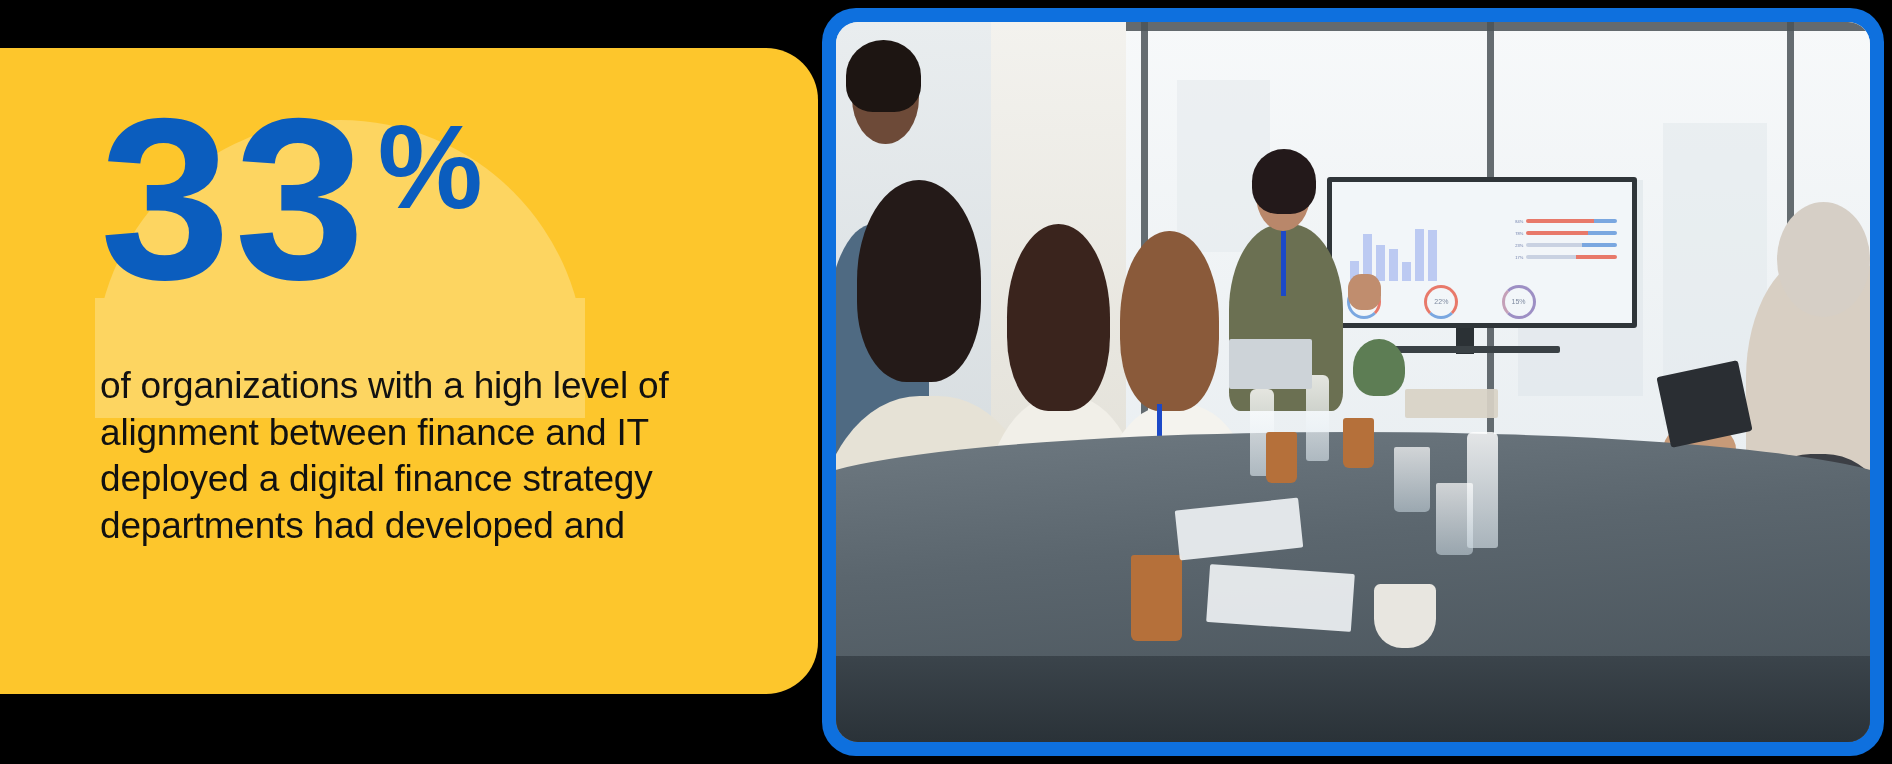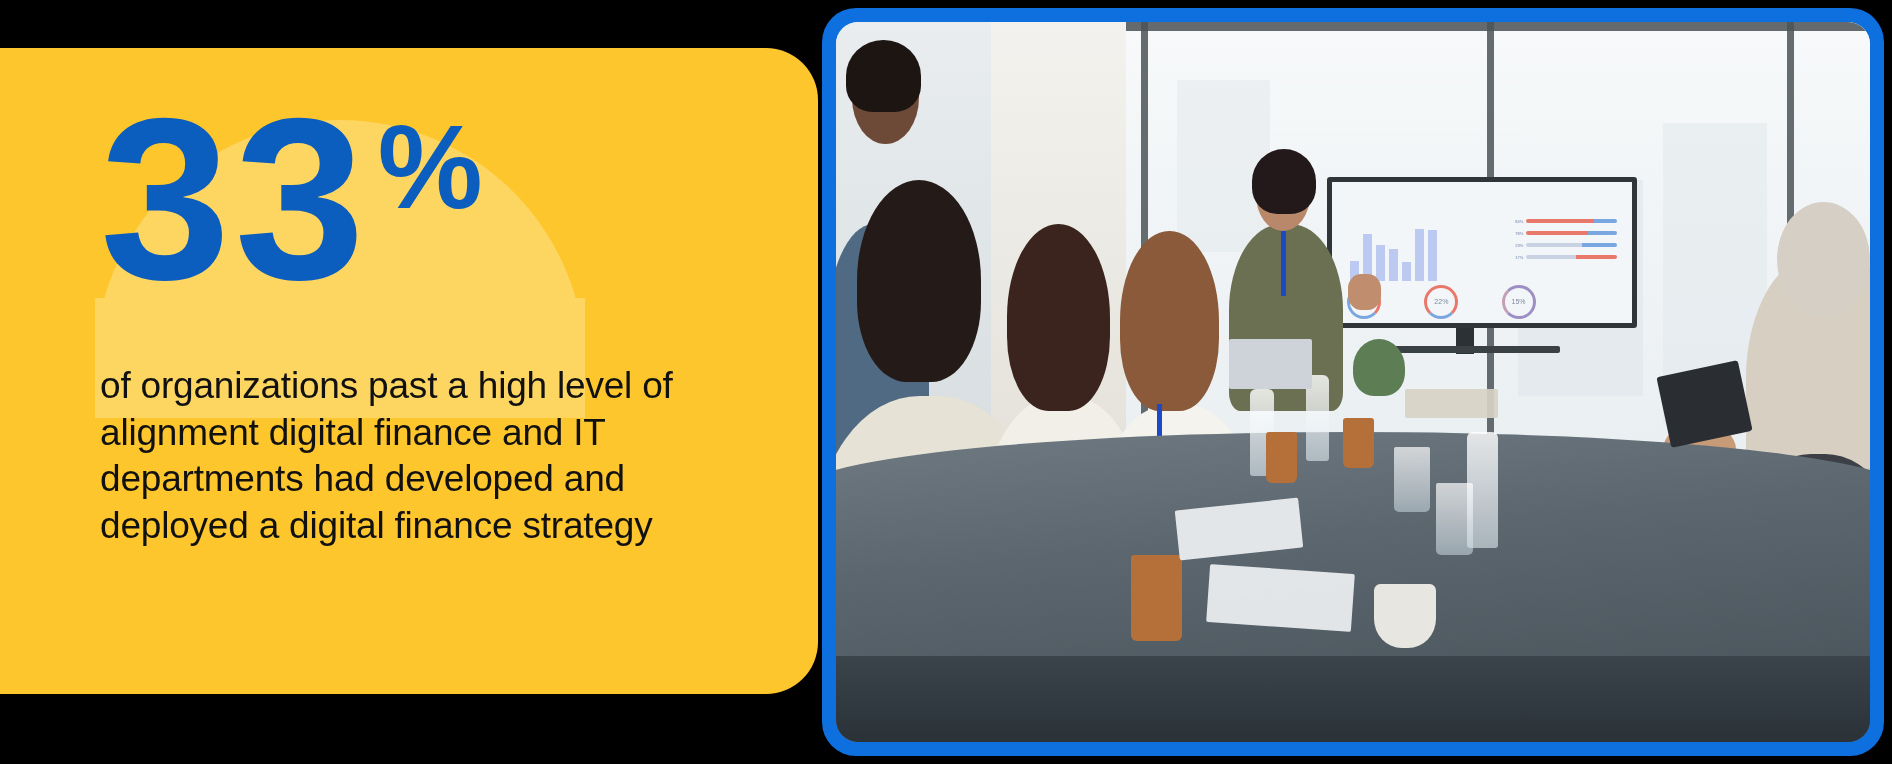--- a/index.html
+++ b/index.html
@@ -162,24 +162,24 @@
     <div class="arch2"></div>
 
     <div class="stat-inner">
 
       <div class="big-number">
         <span class="num">33</span>
         <span class="pct">%</span>
       </div>
 
       <div class="stat-body">
-        <span class="ln">of organizations past a high level of</span>
-        <span class="ln">alignment digital finance and IT</span>
+        <span class="ln">of organizations with a high level of</span>
+        <span class="ln">alignment between finance and IT</span>
+        <span class="ln">deployed a digital finance strategy</span>
         <span class="ln">departments had developed and</span>
-        <span class="ln">deployed a digital finance strategy</span>
       </div>
 
     </div>
   </div>
 
   <div class="photo-card">
     <div class="photo">
 
       <div class="wallL"></div>
       <div class="pillar"></div>

